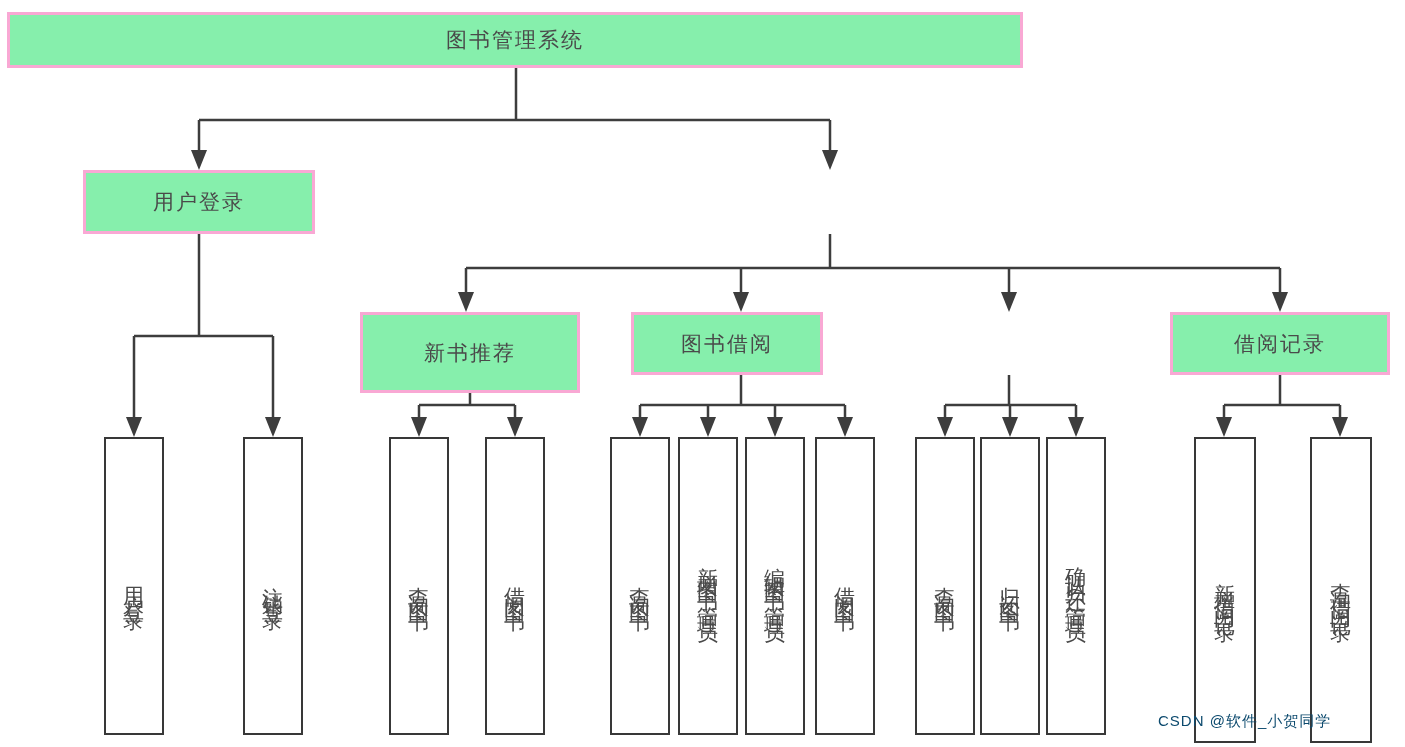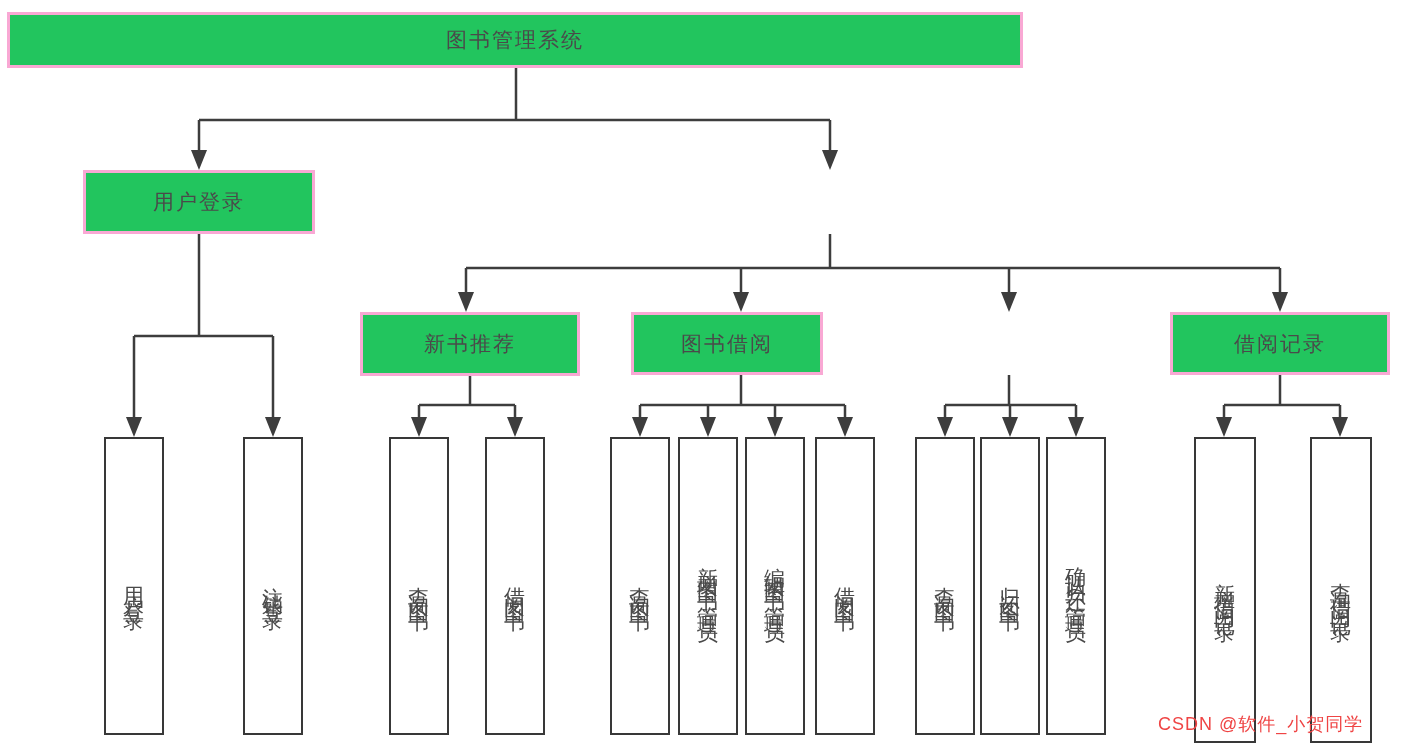--- a/index.html
+++ b/index.html
@@ -14,21 +14,21 @@
     width: 1405px; height: 747px;
     background: #ffffff;
   }
   svg.connectors {
     position: absolute; left: 0; top: 0;
     width: 1405px; height: 747px;
     pointer-events: none;
   }
   .node {
     position: absolute;
-    background: #22c55e;
+    background: #86efac;
     border: 3px solid #f9a8d4;
     display: flex;
     align-items: center;
     justify-content: center;
     font-size: 21px;
     color: #4a4a4a;
     letter-spacing: 2px;
     z-index: 2;
   }
   .node.root { border-width: 3px; }
@@ -45,22 +45,22 @@
     color: #4a4a4a;
     letter-spacing: 8px;
     line-height: 1.0;
     z-index: 2;
     overflow: hidden;
   }
   .watermark {
     position: absolute;
     left: 1158px; top: 712px;
     width: 240px;
-    font-size: 18px;
-    color: #ef4444;
+    font-size: 15px;
+    color: #0c4a6e;
     letter-spacing: 1px;
     white-space: nowrap;
     z-index: 3;
   }
 </style>
 </head>
 <body>
 
 <div id="canvas">
 
@@ -101,21 +101,21 @@
       <polygon points="1068,417 1084,417 1076,437"></polygon>
       <polygon points="1216,417 1232,417 1224,437"></polygon>
       <polygon points="1332,417 1348,417 1340,437"></polygon>
     </g>
   </svg>
 
   <div class="node root" style="left:7px; top:12px; width:1016px; height:56px;">图书管理系统</div>
 
   <div class="node" style="left:83px; top:170px; width:232px; height:64px;">用户登录</div>
 
-  <div class="node" style="left:360px; top:312px; width:220px; height:64px;">新书推荐</div>
+  <div class="node" style="left:360px; top:312px; width:220px; height:81px;">新书推荐</div>
   <div class="node" style="left:631px; top:312px; width:192px; height:63px;">图书借阅</div>
   <div class="node" style="left:1170px; top:312px; width:220px; height:63px;">借阅记录</div>
 
   <div class="leaf" style="left:104px; top:437px; width:60px; height:298px;">用户登录</div>
   <div class="leaf" style="left:243px; top:437px; width:60px; height:298px;">注销登录</div>
 
   <div class="leaf" style="left:389px; top:437px; width:60px; height:298px;">查询图书</div>
   <div class="leaf" style="left:485px; top:437px; width:60px; height:298px;">借阅图书</div>
 
   <div class="leaf" style="left:610px; top:437px; width:60px; height:298px;">查询图书</div>

